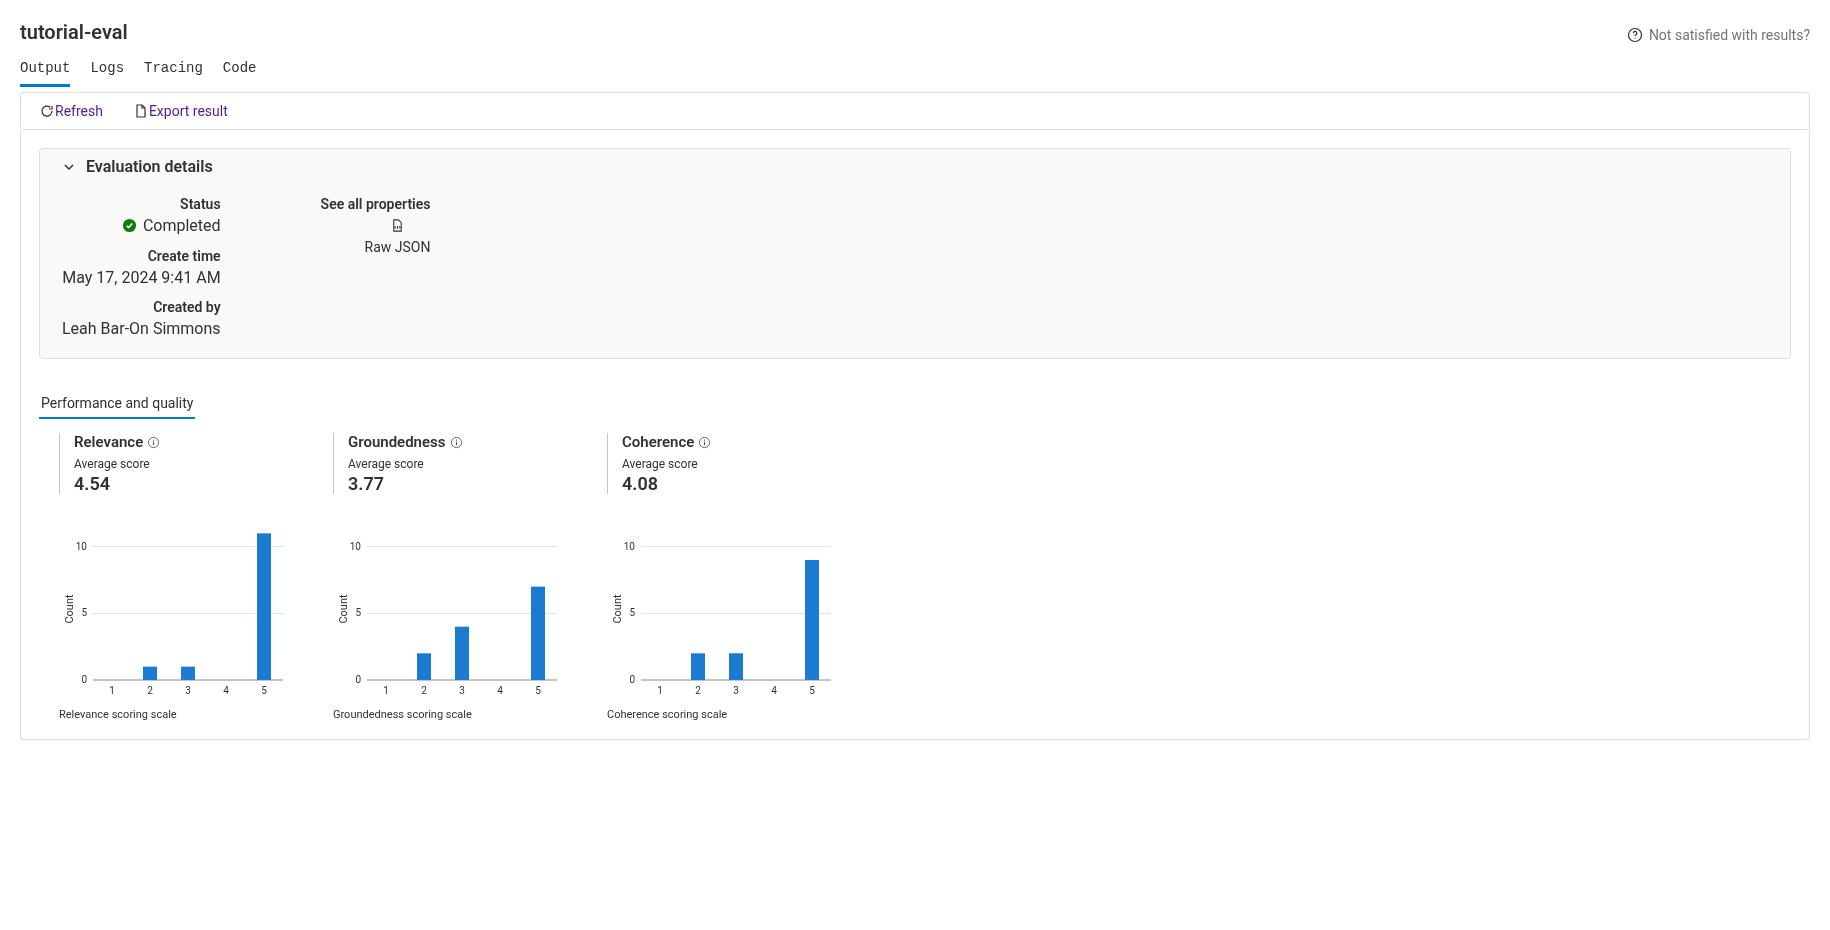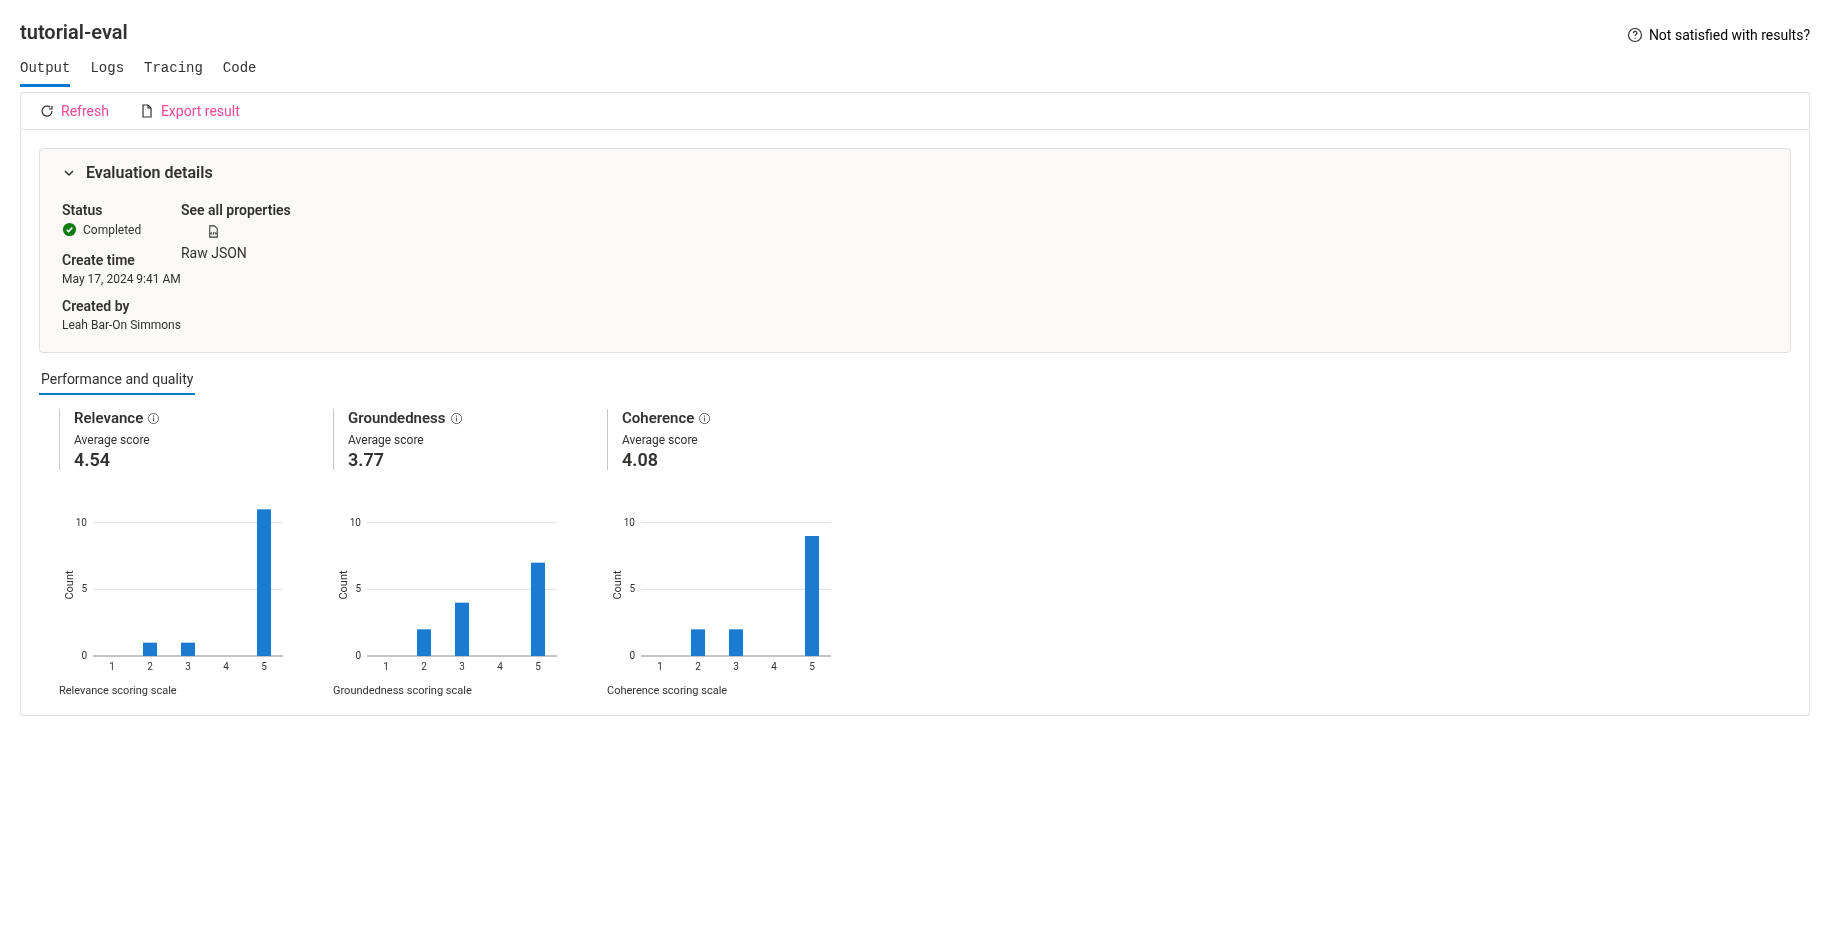--- a/index.html
+++ b/index.html
@@ -24,21 +24,21 @@
   .page-title {
     font-size: 20px;
     font-weight: 600;
     margin: 4px 0 10px 0;
   }
   .feedback-link {
     display: inline-flex;
     align-items: center;
     gap: 6px;
     font-size: 14px;
-    color: #000000;
+    color: #737373;
     cursor: pointer;
   }
   .feedback-link svg { width: 16px; height: 16px; }
   .tabs {
     display: flex;
     gap: 20px;
     border-bottom: 1px solid transparent;
     margin-bottom: 4px;
     font-family: Liberation Mono, monospace;
   }
@@ -57,58 +57,59 @@
     border: 1px solid #e1dfdd;
     border-radius: 3px;
     padding: 6px 12px;
     display: flex;
     gap: 18px;
     align-items: center;
   }
   .tool-btn {
     display: inline-flex;
     align-items: center;
-    gap: 6px;
     background: none;
     border: none;
     font: inherit;
     cursor: pointer;
     padding: 4px 6px;
-    color: #ec4899;
+    color: #4c1d95;
   }
   .tool-btn svg { width: 16px; height: 16px; }
   .content-panel {
     border: 1px solid #e1dfdd;
     border-top: none;
     border-radius: 0 0 3px 3px;
     padding: 18px;
   }
   .details-card {
     background: #faf9f8;
     border: 1px solid #e1dfdd;
     border-radius: 4px;
-    padding: 14px 22px 20px 22px;
-    margin-bottom: 14px;
+    padding: 8px 22px 20px 22px;
+    margin-bottom: 32px;
   }
   .details-header {
     display: flex;
     align-items: center;
     gap: 10px;
     font-size: 16px;
     font-weight: 600;
     margin-bottom: 16px;
     cursor: pointer;
   }
   .details-header svg { width: 14px; height: 14px; }
   .details-body {
     display: flex;
+    gap: 100px;
+    text-align: right;
   }
   .d-col { }
   .d-label { font-weight: 600; font-size: 14px; margin-top: 4px; }
-  .d-value { font-size: 12px; margin-top: 4px; }
+  .d-value { font-size: 16px; margin-top: 4px; }
   .d-status { display: inline-flex; align-items: center; gap: 6px; }
   .d-status svg { width: 15px; height: 15px; }
   .raw-link { display: inline-flex; align-items: center; gap: 6px; margin-top: 6px; cursor: pointer; flex-direction: column; }
   .raw-link svg { width: 15px; height: 15px; }
   .subtab-row { margin-top: 4px; }
   .subtab {
     display: inline-block;
     padding: 4px 2px 6px 2px;
     border-bottom: 2px solid #0078d4;
     font-size: 14px;

